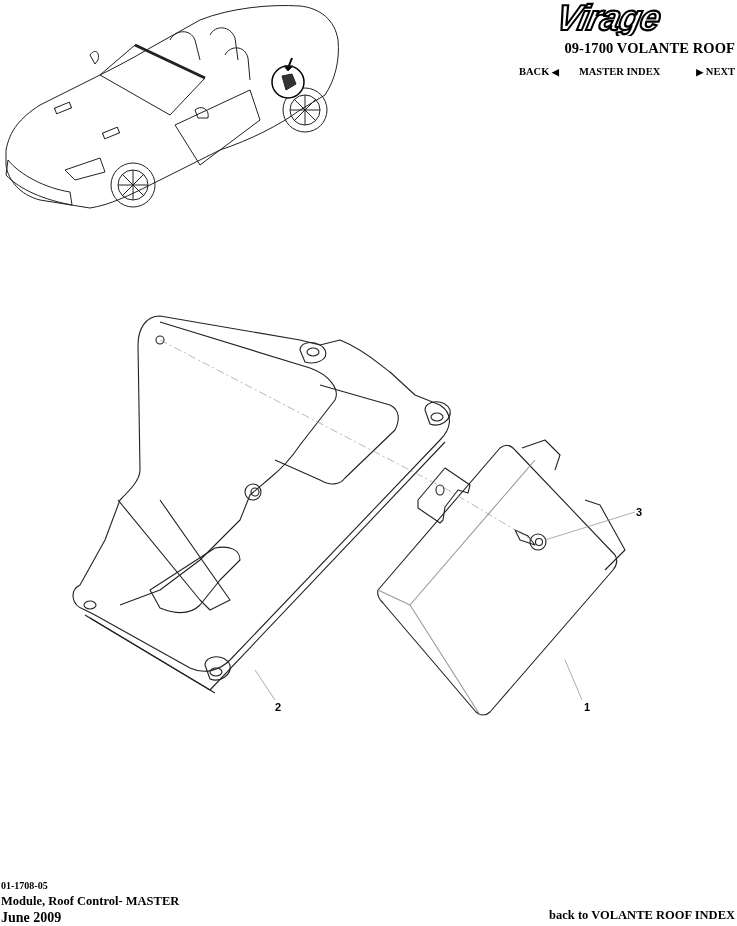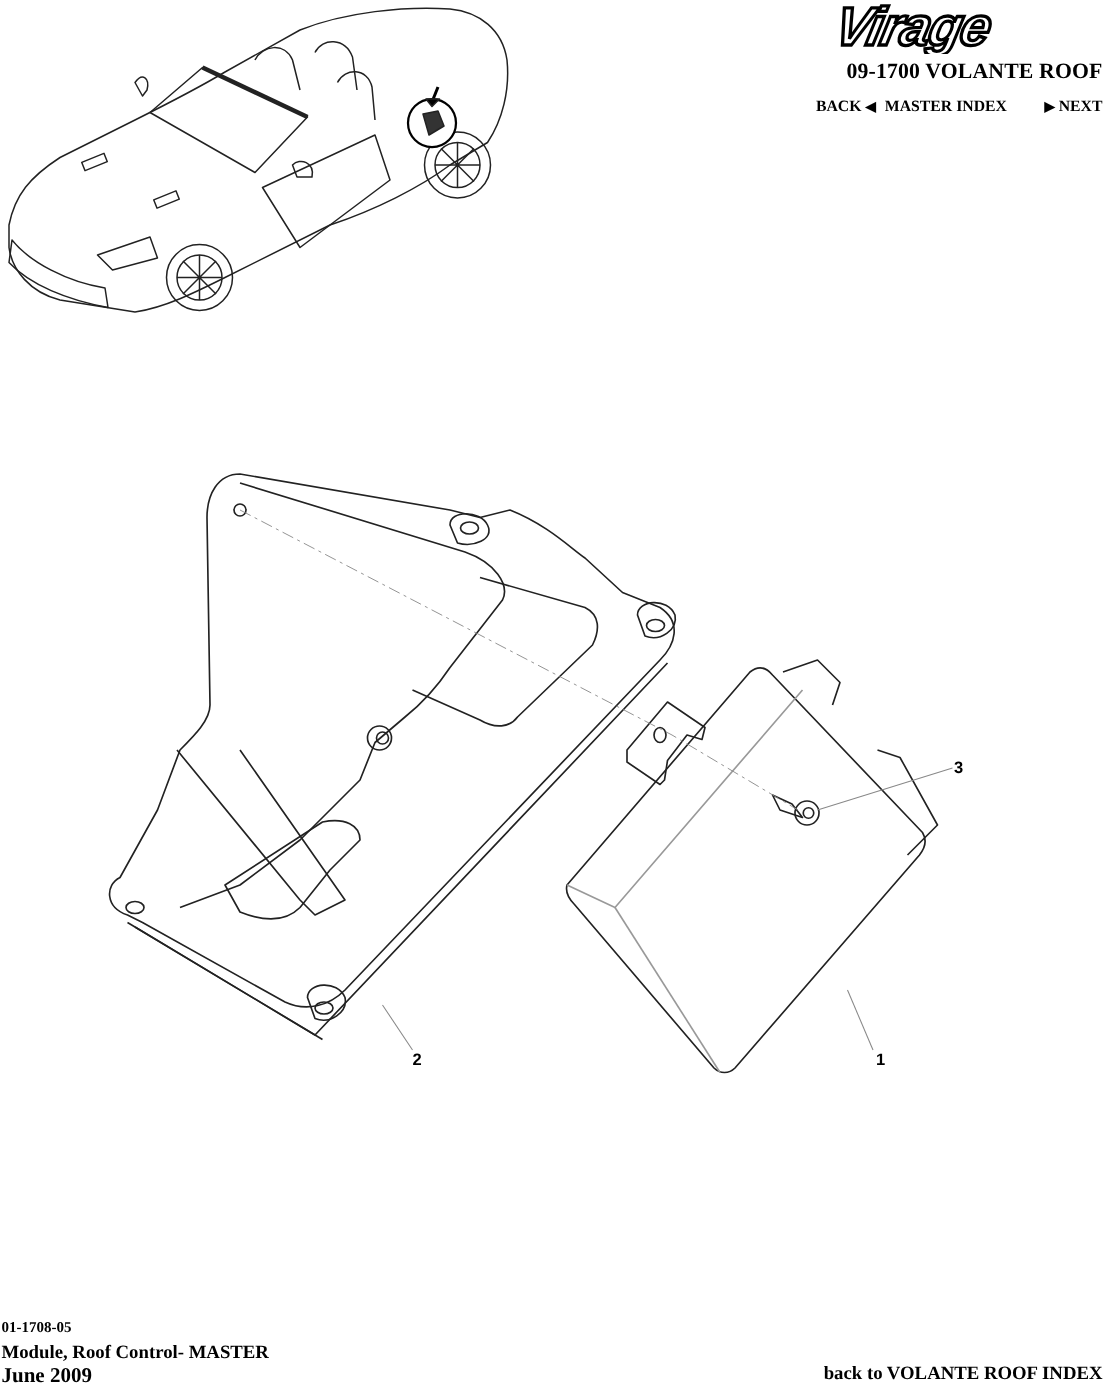--- a/index.html
+++ b/index.html
@@ -26,22 +26,22 @@
 </svg>
 <span class="abs brand" style="opacity:0;">Virage</span>
 
 <div class="abs section-title">09-1700 VOLANTE ROOF</div>
 
 <div class="abs nav">
   <span>
     <span>BACK</span>
     <span class="tri">◀</span>
   </span>
-  <span style="margin-left:0;">MASTER INDEX</span>
-  <span style="margin-left:4px;padding-left:15px;">
+  <span style="margin-left:14px;">MASTER INDEX</span>
+  <span style="margin-left:15px;padding-left:15px;">
     <span class="tri">▶</span>
     <span>NEXT</span>
   </span>
 </div>
 
 <svg width="350" height="220" viewBox="0 0 350 220" style="left:0;top:0;">
   <g fill="none" stroke="#222" stroke-width="1" stroke-linejoin="round">
 
     <path d="M6,150 C10,130 20,118 40,105 L90,80 C110,70 130,60 150,48 L200,20 C230,8 270,4 300,6 C320,8 335,20 338,40 C340,60 335,80 325,95 L300,110 C280,125 250,140 220,150 L150,185 C130,195 110,205 90,208 L40,200 C20,195 8,180 6,165 Z"></path>
 

